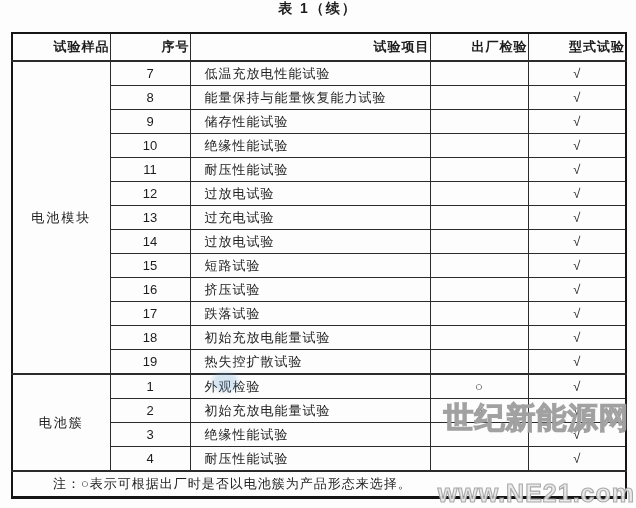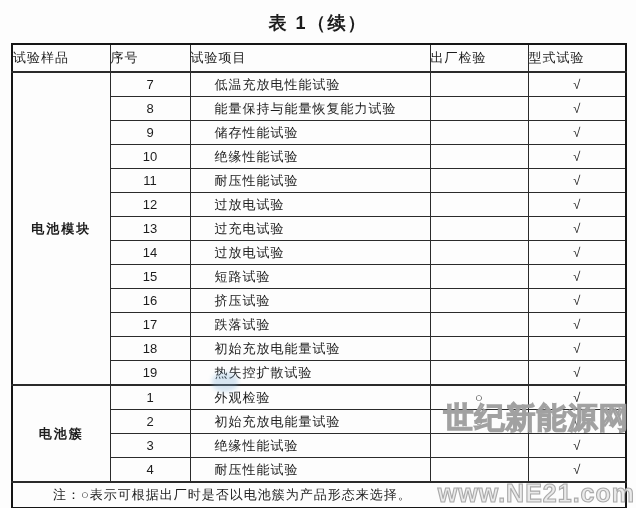--- a/index.html
+++ b/index.html
@@ -7,23 +7,22 @@
     width:636px;height:508px;
     background:#fdfdfd;
     font-family:"Liberation Sans","DejaVu Sans",sans-serif;
     color:#1c1c1c;
     position:relative;
     overflow:hidden;
   }
   .page-title{
     text-align:center;
     font-weight:bold;
-    font-size:18px;
+    font-size:14px;
     letter-spacing:2px;
-    padding-top:11px;
     height:20px;
   }
   table.main{
     border-collapse:collapse;
     table-layout:fixed;
     margin:12px 0 0 11px;
     width:614px;
     border:2px solid #151515;
     border-bottom-width:3px;
   }
@@ -35,33 +34,33 @@
   th,td{
     border:1px solid #2b2b2b;
     font-size:13px;
     color:#1c1c1c;
     padding:0;
     overflow:hidden;
     white-space:nowrap;
   }
   th{
     height:26px;
-    font-weight:normal;
+    font-weight:bold;
     letter-spacing:1px;
     border-bottom-width:2px;
-    text-align:left;
+    text-align:right;
   }
   td{height:23px;}
   td.c{text-align:center;}
-  td.l{text-align:left;padding-left:24px;letter-spacing:1px;}
+  td.l{text-align:left;padding-left:14px;letter-spacing:1px;}
   td.sample{
     text-align:center;
     vertical-align:middle;
     letter-spacing:2px;
-    font-weight:bold;
+    font-weight:normal;
   }
   tr.group-start td{border-top-width:2px;}
   td.note{
     height:24px;
     text-align:left;
     padding-left:40px;
     letter-spacing:1px;
     border-top-width:2px;
   }
   .check{letter-spacing:0;}

